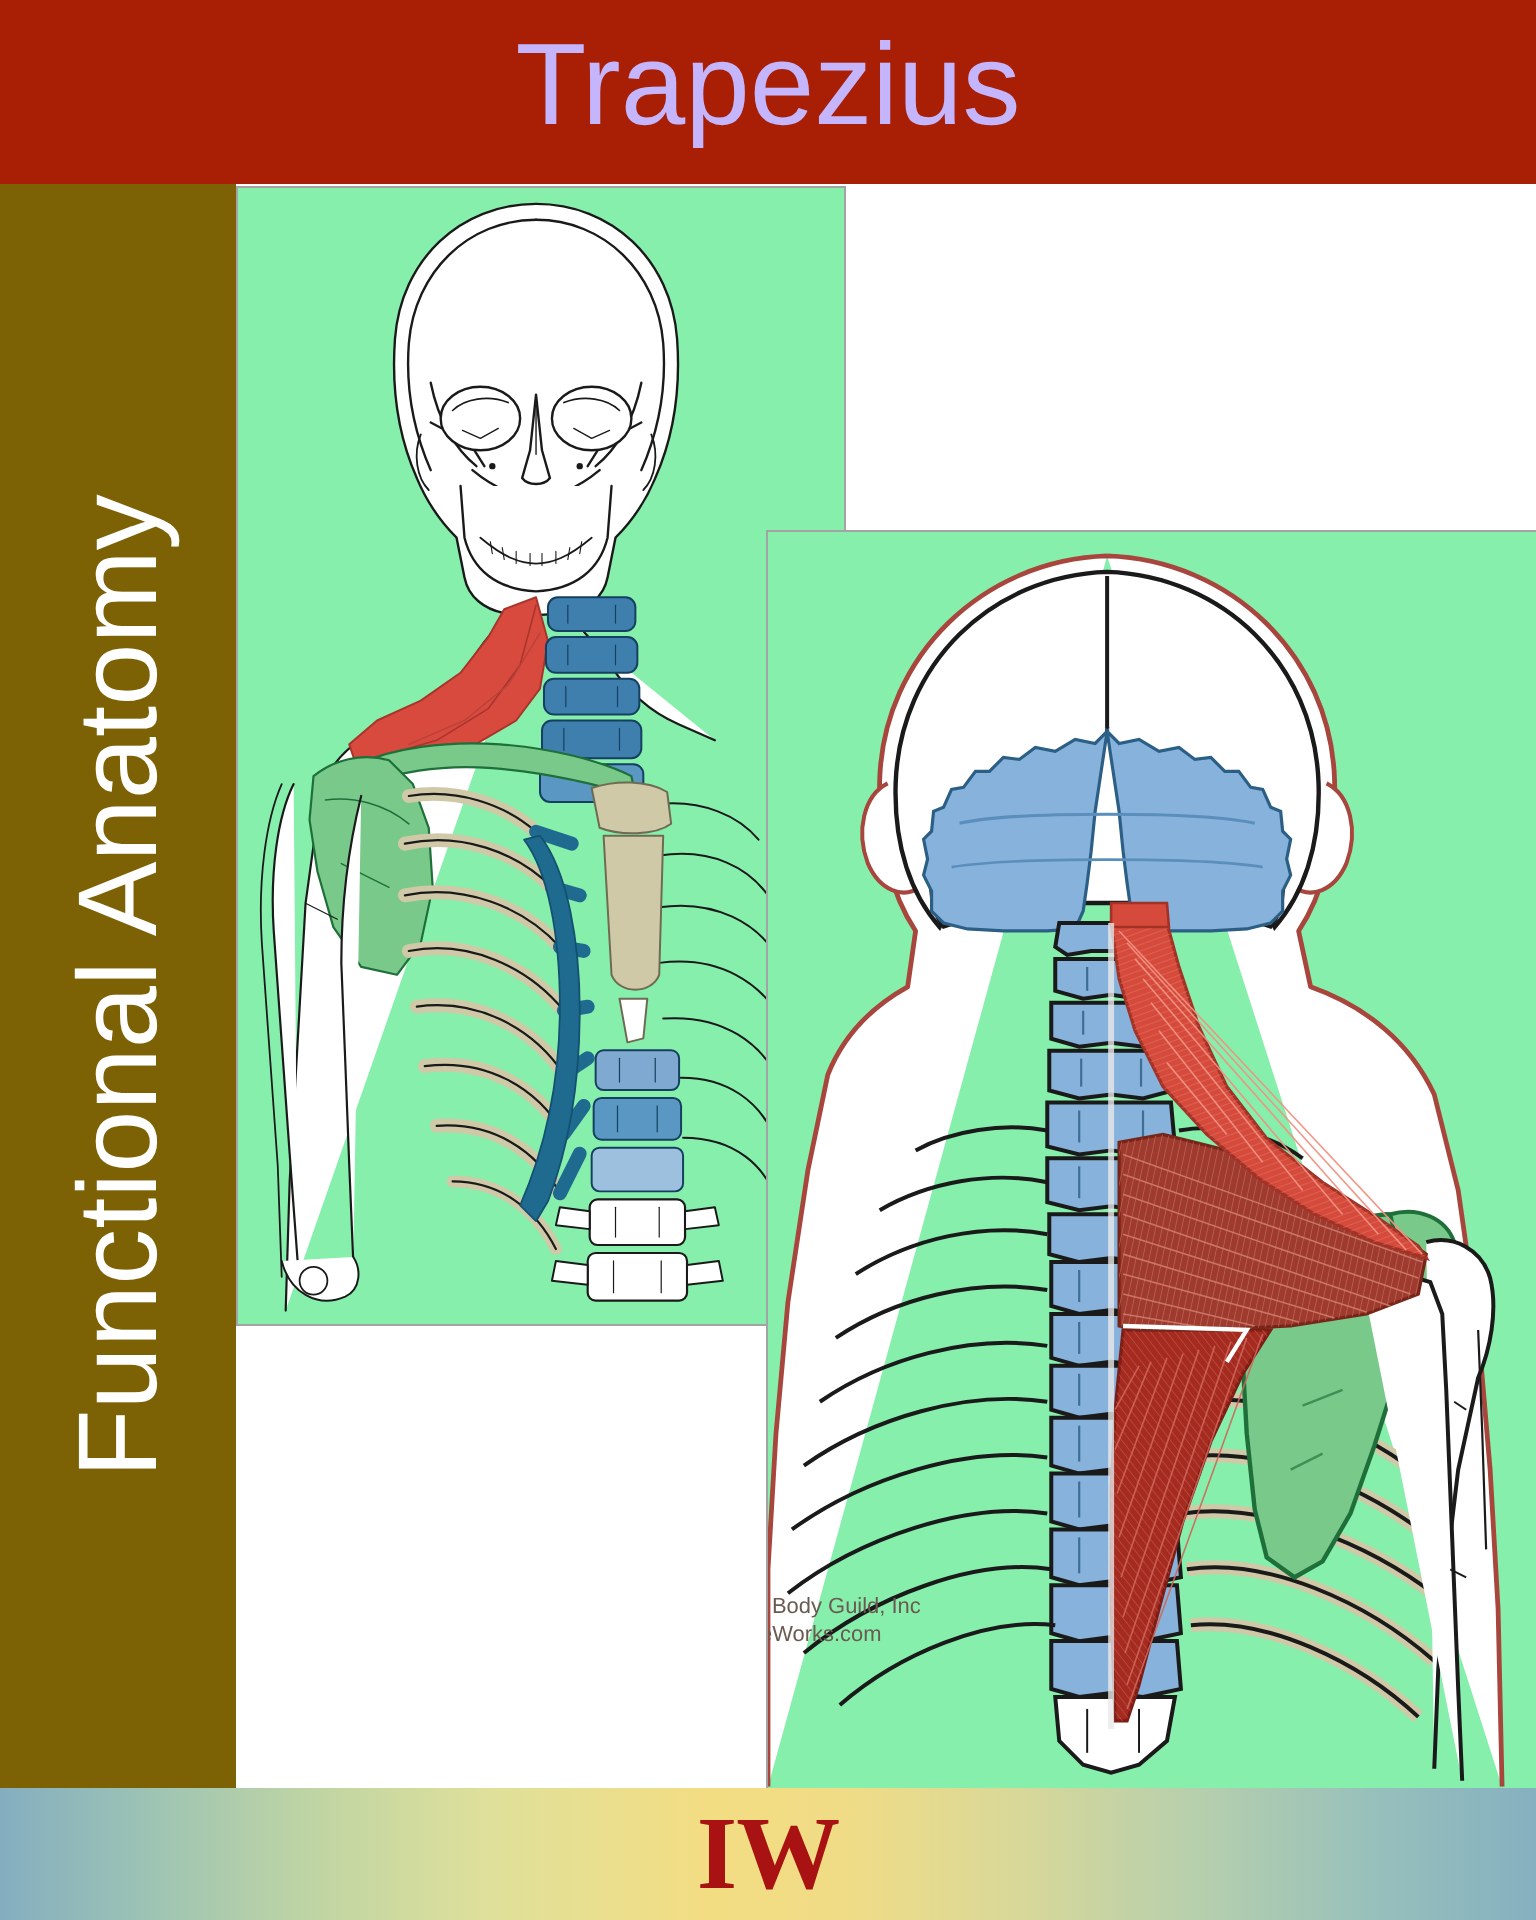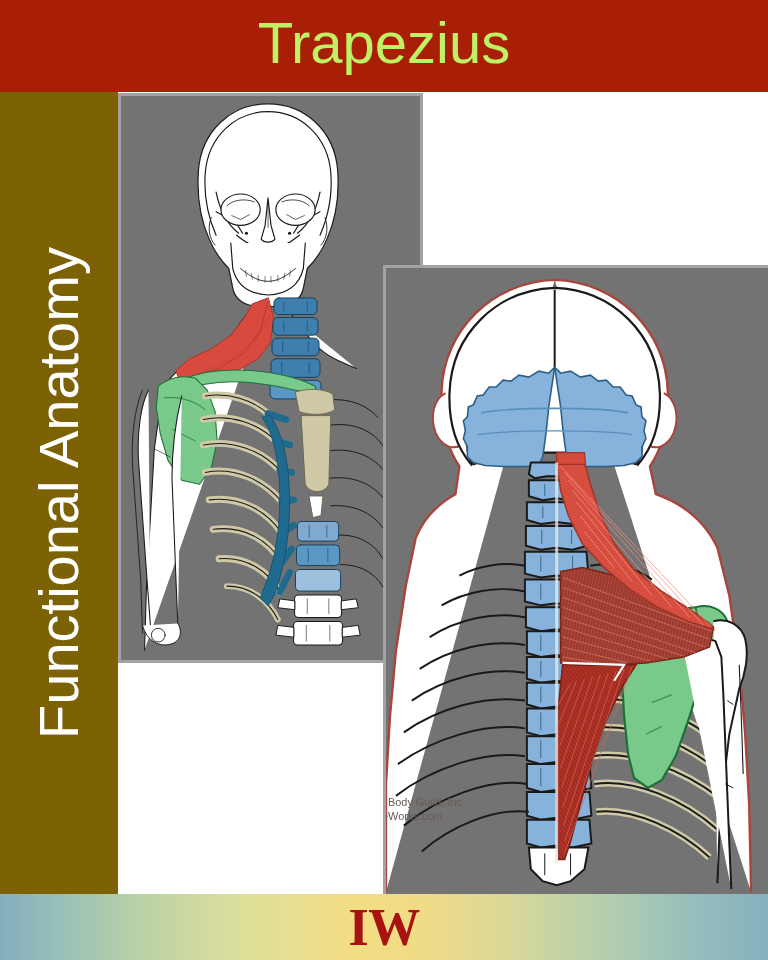--- a/index.html
+++ b/index.html
@@ -5,40 +5,40 @@
   html,body{margin:0;padding:0;background:#fff;}
   body{width:768px;height:960px;overflow:hidden;
        font-family:"Liberation Sans",sans-serif;}
   #slide{position:relative;width:768px;height:960px;overflow:hidden;background:#fff;}
 
   
   #title-banner{position:absolute;left:0;top:0;width:768px;height:92px;
      background:#a81f05;}
   #title-text{position:absolute;left:0;top:0;width:768px;height:92px;
      display:flex;align-items:center;justify-content:center;
-     color:#bef264;font-size:58px;font-weight:400;letter-spacing:0px;
+     color:#c4b5fd;font-size:58px;font-weight:400;letter-spacing:0px;
      font-family:"Liberation Sans",sans-serif;line-height:1;
      padding-bottom:6px;box-sizing:border-box;}
 
   
   #sidebar{position:absolute;left:0;top:92px;width:118px;height:802px;
      background:#7d6105;}
   #sidebar-label{position:absolute;left:0;top:0;width:802px;height:118px;
      transform:rotate(-90deg);transform-origin:0 0;
      margin-top:802px;
      display:flex;align-items:center;justify-content:center;
      color:#ffffff;font-size:56px;font-weight:400;line-height:1;
      font-family:"Liberation Sans",sans-serif;white-space:nowrap;}
 
   
   #stage{position:absolute;left:118px;top:92px;width:650px;height:802px;
      background:#ffffff;}
 
   
-  .figure-frame{position:absolute;background:#737373;border:3px solid #a3a3a3;
+  .figure-frame{position:absolute;background:#86efac;border:1px solid #a3a3a3;
      overflow:hidden;box-sizing:border-box;}
   #figure-anterior{left:118px;top:93px;width:305px;height:570px;z-index:3;}
   #figure-posterior{left:383px;top:265px;width:385px;height:629px;z-index:4;
      border-right:none;border-bottom:none;}
 
   .figsvg{display:block;width:100%;height:100%;}
 
   
   #logo-band{position:absolute;left:0;top:894px;width:768px;height:66px;
      background:linear-gradient(90deg,

